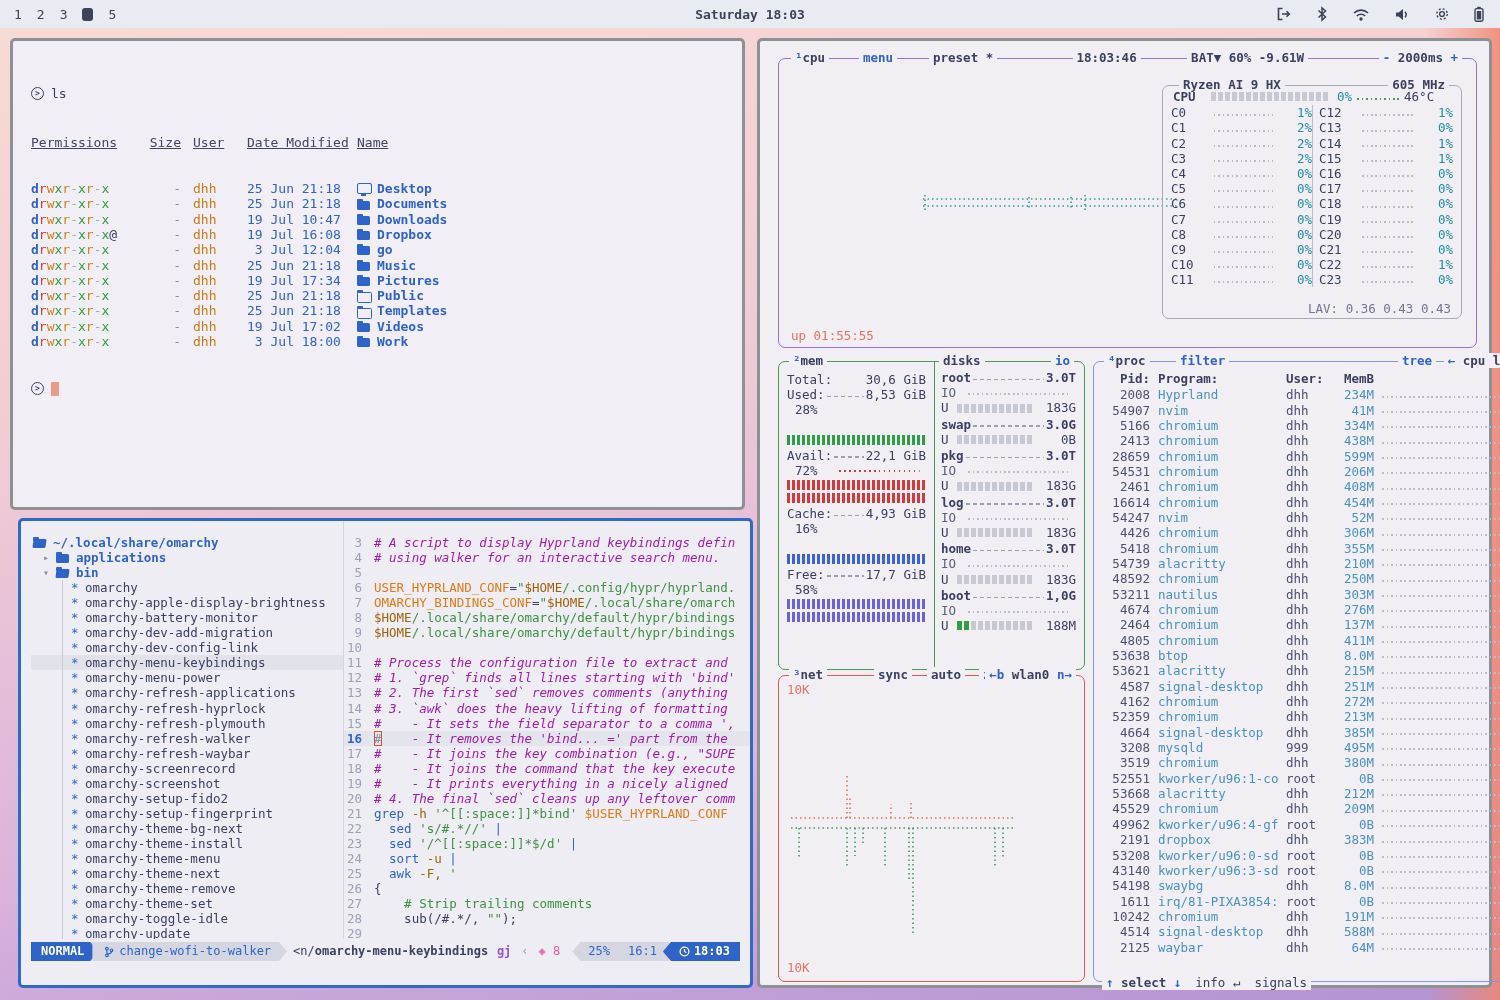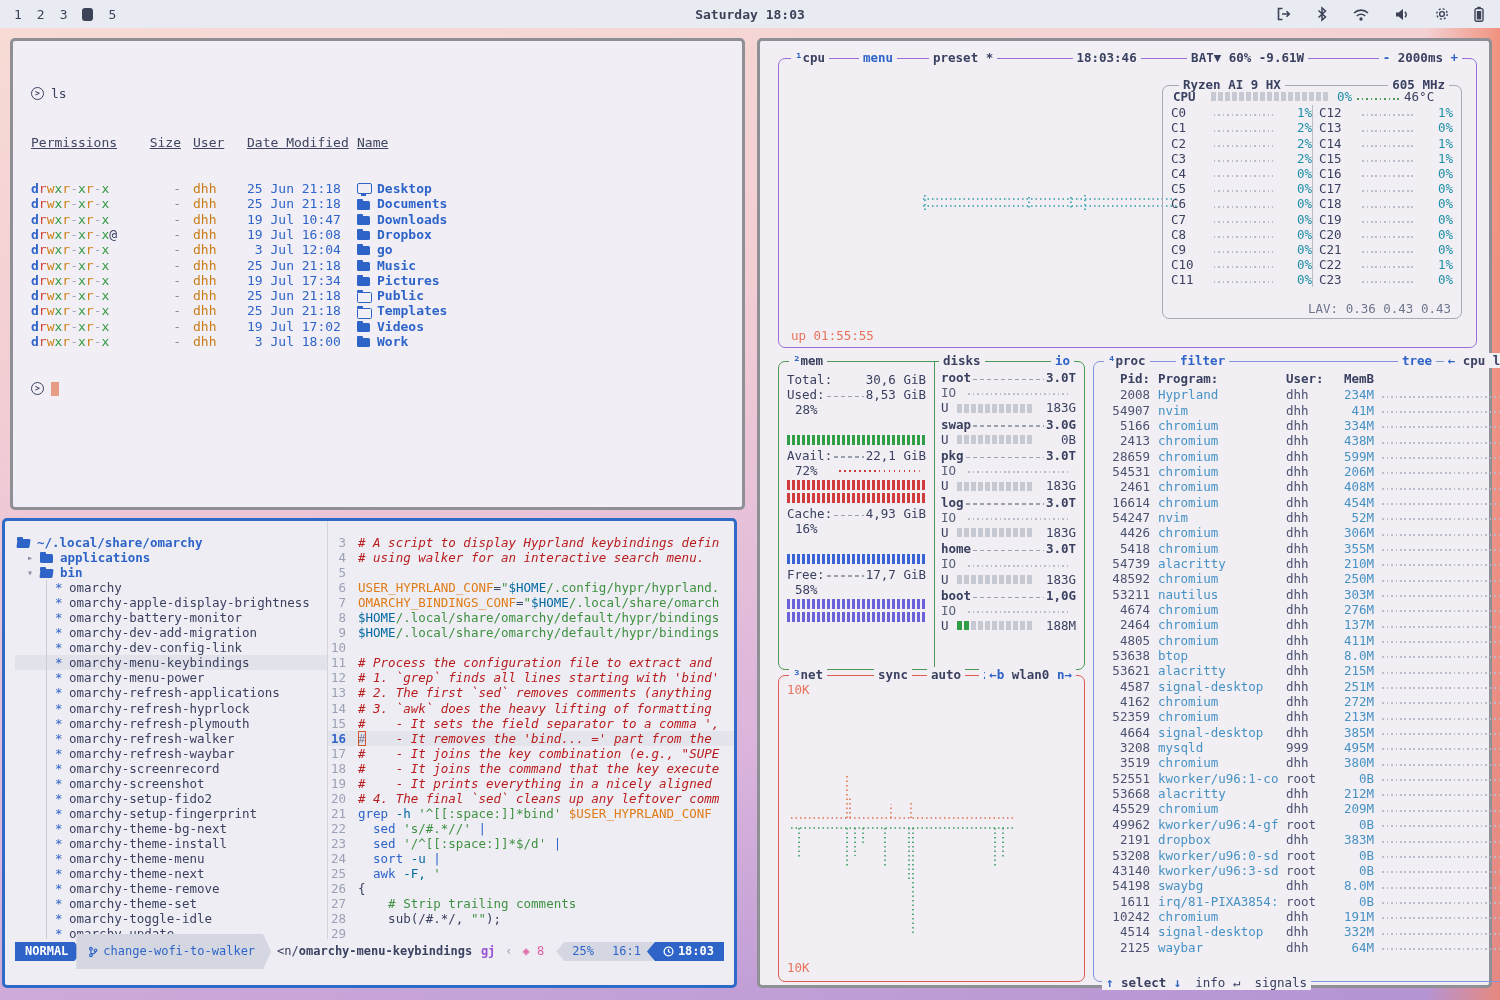--- a/index.html
+++ b/index.html
@@ -18,21 +18,21 @@
   .ws span { cursor:default; }
   .ws .active { width:11px; height:13px; background:#3c4258; border-radius:3px; display:inline-block; }
   .clock { position:absolute; left:50%; transform:translateX(-50%); font-weight:bold; }
   .tray { margin-left:auto; display:flex; gap:24px; padding-right:16px; align-items:center; }
   .tray svg { display:block; }
   
   .win { position:absolute; border-radius:5px; background:#f1eff5; }
   .win.gray { border:3px solid #8f8f96; }
   .win.blue { border:3px solid #2e6ac8; }
   #win-ls   { left:10px; top:38px;  width:735px; height:472px; }
-  #win-nvim { left:2px; top:518px; width:735px; height:470px; background:#eeedf4; }
+  #win-nvim { left:18px; top:518px; width:735px; height:470px; background:#eeedf4; }
   #win-btop { left:757px; top:38px; width:735px; height:950px; background:#f1eef4; }
   
   .lsbody { padding:14px 0 0 18px; font-size:13px; line-height:15.3px; white-space:pre; }
   .promptline { display:flex; align-items:center; gap:7px; height:16px; margin-bottom:3px; }
   .pcircle { width:13px; height:13px; border:1.6px solid #3a4160; border-radius:50%; display:inline-flex;
              align-items:center; justify-content:center; font-size:8px; font-weight:bold; color:#3a4160; }
   .cursorblock { width:8px; height:14px; background:#e89b85; display:inline-block; }
   .lsgrid { display:grid; grid-template-columns:106px 32px 42px 98px auto; column-gap:12px; }
   .lsgrid > div { height:15.3px; }
   .lshead span { text-decoration:underline; color:#3f4560; }
@@ -65,33 +65,33 @@
   .ticon::before { content:""; position:absolute; left:0; top:2px; width:13px; height:9px; background:#2e64c8; border-radius:1.5px; }
   .ticon::after { content:""; position:absolute; left:0; top:0; width:6px; height:4px; background:#2e64c8; border-radius:1px; }
   .ticon.open::before { transform:skewX(-8deg); }
   .root .tlabel, .diro .tlabel, .dirc .tlabel { color:#2e64c8; font-weight:bold; }
   .file .tlabel { color:#3b4160; }
   .editpane { position:absolute; left:322px; right:0; top:0; bottom:46px; padding-top:14px; border-left:1px solid #d4d4de; overflow:hidden; }
   .cl { display:flex; height:15.05px; white-space:pre; }
   .cl.curline { background:#e4e4ec; }
   .ln { width:30px; text-align:right; padding-right:12px; color:#9ba1b5; flex:0 0 30px; }
   .ln.curln { color:#2e64c8; font-weight:bold; }
-  .t-c { color:#b91c1c; font-style:italic; }
+  .t-c { color:#a21caf; font-style:italic; }
   .t-v { color:#e07b16; }
   .t-s { color:#3f9140; }
-  .t-r { color:#0369a1; }
+  .t-r { color:#a16207; }
   .t-b { color:#2e64c8; }
   .t-d { color:#3a4160; }
   .t-cur { color:#8a90a8; font-style:italic; outline:1.4px solid #d2552f; outline-offset:-1px; }
   
   .statusline { position:absolute; left:10px; right:10px; bottom:24px; height:19px; display:flex; align-items:center;
                 font-size:12px; }
   .sl-mode { background:#2e64c8; color:#fff; font-weight:bold; padding:1px 14px 1px 10px; height:19px; line-height:17px;
              clip-path:polygon(0 0,calc(100% - 8px) 0,100% 50%,calc(100% - 8px) 100%,0 100%); }
-  .sl-branch { background:#d4d7e2; color:#2e64c8; padding:1px 16px 1px 12px; margin-left:-6px; height:35px; line-height:17px;
+  .sl-branch { background:#d4d7e2; color:#2e64c8; padding:1px 16px 1px 12px; margin-left:-6px; height:19px; line-height:17px;
              display:flex; align-items:center; gap:5px;
              clip-path:polygon(0 0,calc(100% - 8px) 0,100% 50%,calc(100% - 8px) 100%,0 100%); }
   .sl-file { margin-left:6px; color:#3b4160; }
   .sl-file b { font-weight:bold; }
   .sl-spacer { flex:1; }
   .sl-gj { color:#9854d4; font-weight:bold; margin-right:10px; }
   .sl-sep { color:#9aa0b4; margin-right:10px; }
   .sl-pkg { color:#e05fa0; margin-right:12px; }
   .sl-stat { background:#d4d7e2; color:#2e64c8; height:19px; line-height:19px; padding:0 12px 0 16px; display:flex; gap:18px;
              clip-path:polygon(8px 0,100% 0,100% 100%,8px 100%,0 50%); }
@@ -1060,21 +1060,21 @@
             <span class="p-user">dhh</span>
             <span class="p-mem">191M</span>
             <span class="dots" style="margin:0 8px 5px 8px"></span>
             <span class="p-cpu">0.0</span>
           </div>
 
           <div class="prow">
             <span class="p-pid">4514</span>
             <span class="p-prog">signal-desktop</span>
             <span class="p-user">dhh</span>
-            <span class="p-mem">332M</span>
+            <span class="p-mem">588M</span>
             <span class="dots" style="margin:0 8px 5px 8px"></span>
             <span class="p-cpu">0.0</span>
           </div>
 
           <div class="prow">
             <span class="p-pid">2125</span>
             <span class="p-prog">waybar</span>
             <span class="p-user">dhh</span>
             <span class="p-mem">64M</span>
             <span class="dots" style="margin:0 8px 5px 8px"></span>

